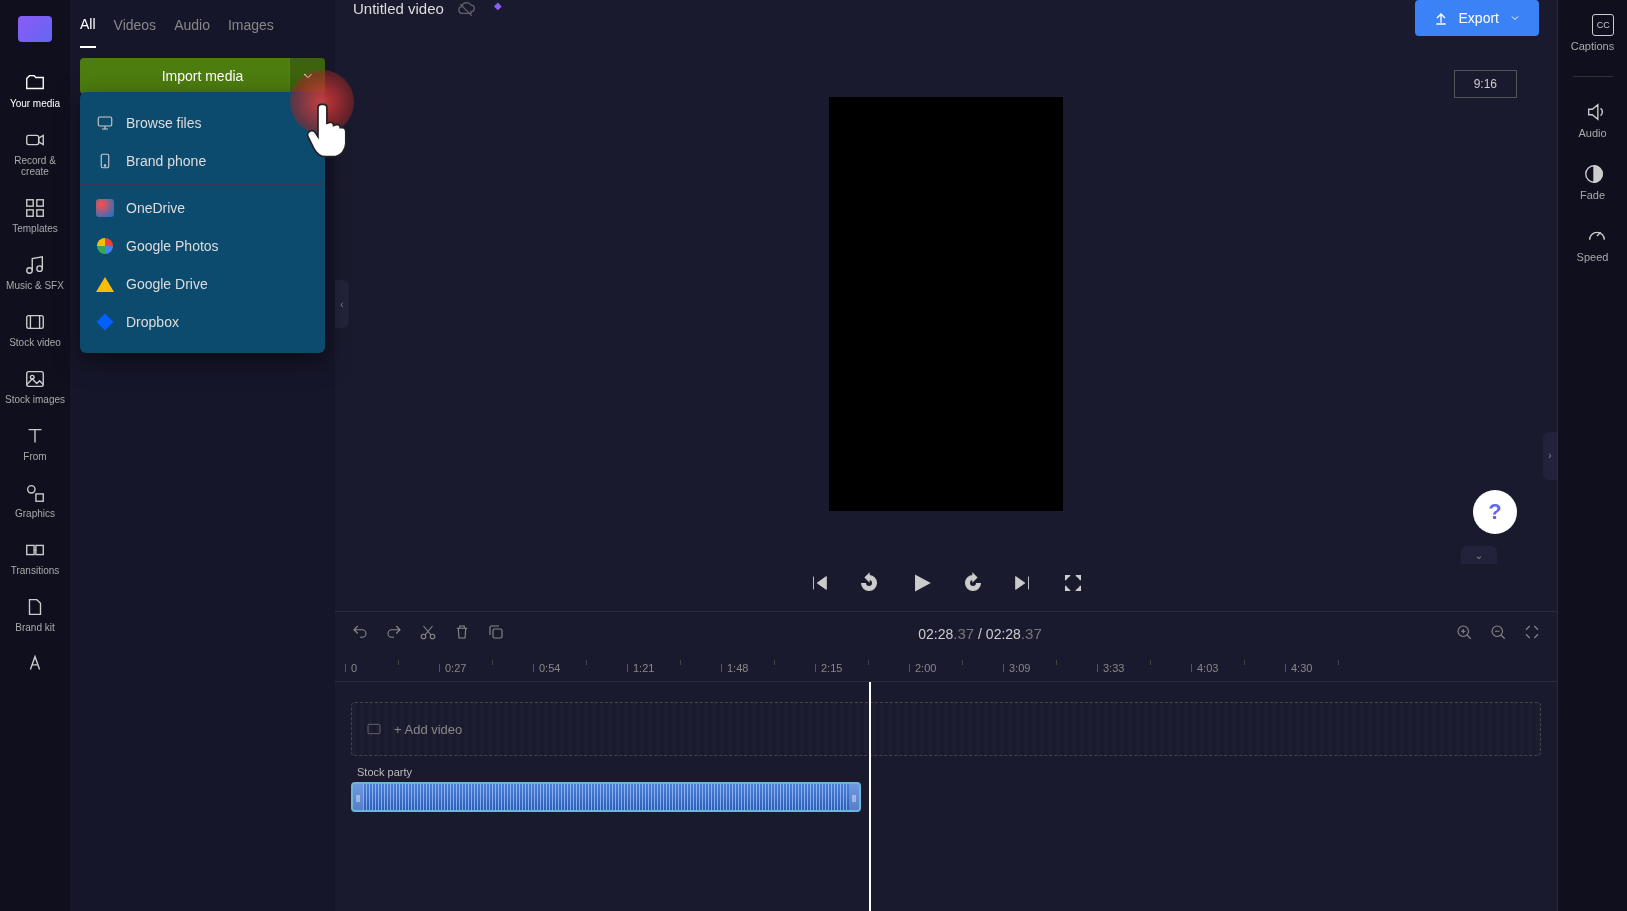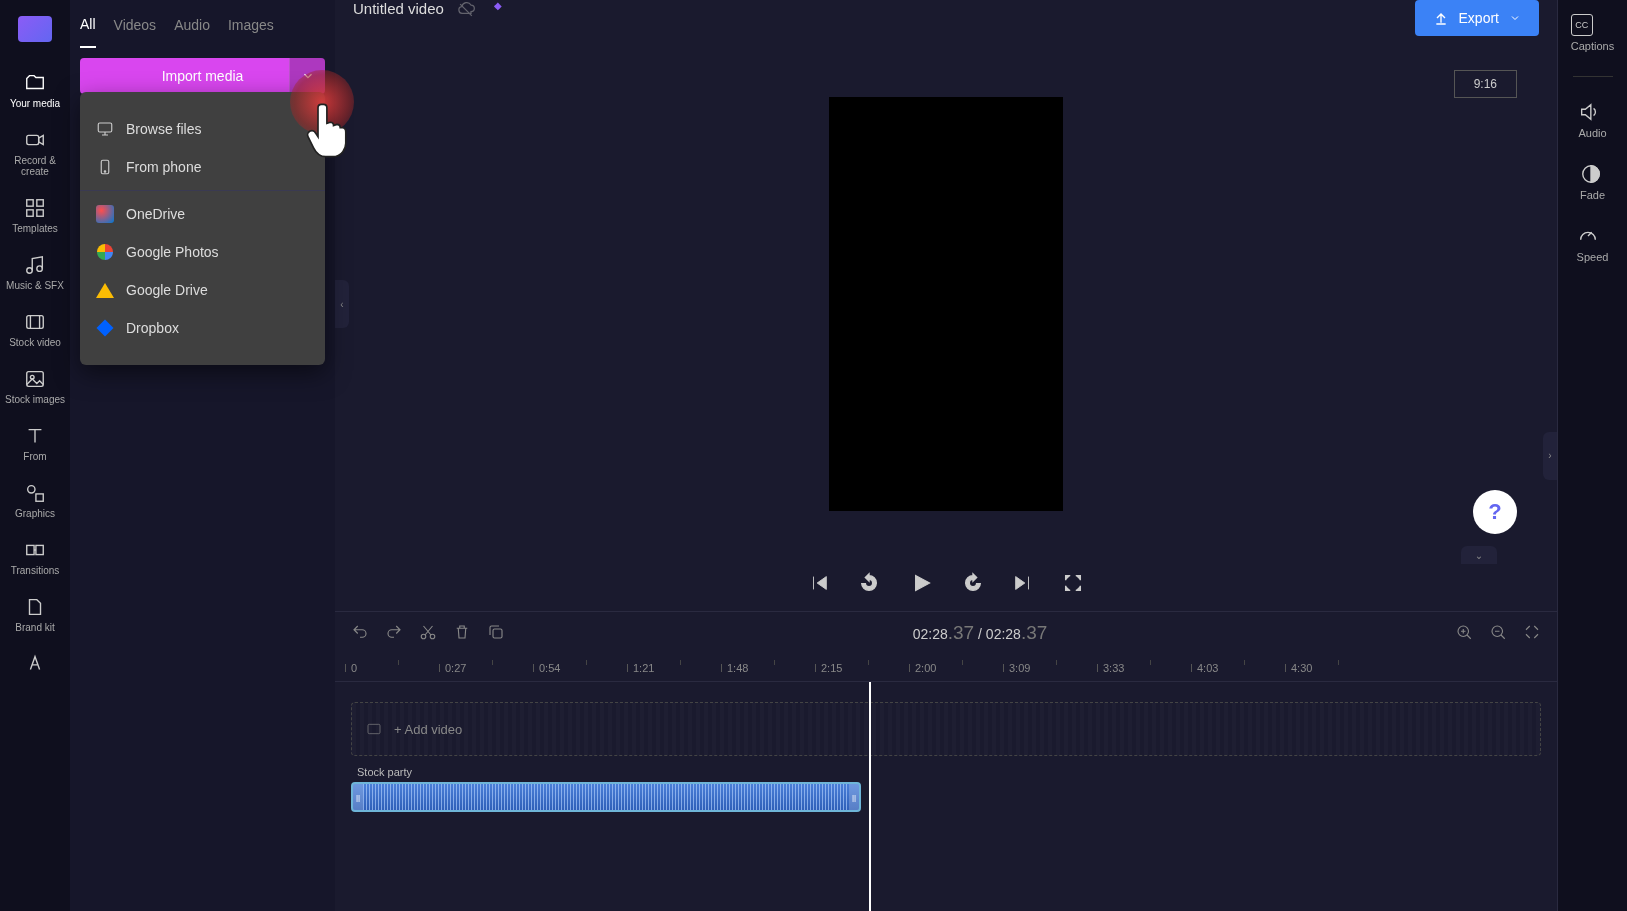--- a/index.html
+++ b/index.html
@@ -12,23 +12,23 @@
 .icon-item { display: flex; flex-direction: column; align-items: center; padding: 10px 4px; cursor: pointer; color: #aaa; font-size: 10px; text-align: center; gap: 4px; width: 100%; }
 .icon-item svg { width: 22px; height: 22px; stroke: #ccc; fill: none; stroke-width: 1.5; }
 .icon-item.active { color: #fff; }
 .icon-item.active svg { stroke: #fff; }
 
 
 .media-panel { width: 265px; background: #16162a; display: flex; flex-direction: column; position: relative; }
 .tabs { display: flex; padding: 0 10px; height: 50px; align-items: center; gap: 18px; }
 .tab { color: #888; font-size: 14px; cursor: pointer; padding: 14px 0; }
 .tab.active { color: #fff; border-bottom: 2px solid #fff; }
-.import-btn { margin: 8px 10px 0 10px; background: #d946ef; color: #fff; border: none; height: 36px; border-radius: 4px; display: flex; align-items: center; justify-content: center; font-size: 14px; cursor: pointer; position: relative; }
+.import-btn { margin: 8px 10px 0 10px; background: #4d7c0f; color: #fff; border: none; height: 36px; border-radius: 4px; display: flex; align-items: center; justify-content: center; font-size: 14px; cursor: pointer; position: relative; }
 .import-chevron-area { position: absolute; right: 0; top: 0; width: 36px; height: 36px; display: flex; align-items: center; justify-content: center; border-left: 1px solid rgba(255,255,255,0.15); background: rgba(0,0,0,0.2); border-radius: 0 4px 4px 0; }
-.dropdown { position: absolute; top: 92px; left: 10px; right: 10px; background: #404040; border-radius: 6px; box-shadow: 0 8px 24px rgba(0,0,0,0.5); z-index: 10; padding: 18px 0; }
+.dropdown { position: absolute; top: 92px; left: 10px; right: 10px; background: #0c4a6e; border-radius: 6px; box-shadow: 0 8px 24px rgba(0,0,0,0.5); z-index: 10; padding: 12px 0; }
 .dropdown-item { display: flex; align-items: center; gap: 12px; padding: 10px 16px; color: #ddd; font-size: 14px; cursor: pointer; }
 .dropdown-sep { height: 1px; background: #3a3a52; margin: 4px 0; }
 .dropdown-icon { width: 18px; height: 18px; display: flex; align-items: center; justify-content: center; }
 .cloud-icon { border-radius: 3px; }
 .onedrive { background: radial-gradient(circle at 30% 30%, #ff4d4d, #0078d4); }
 .gdrive { width: 0; height: 0; border-left: 9px solid transparent; border-right: 9px solid transparent; border-bottom: 15px solid #fbbc04; position: relative; }
 .gphotos { background: conic-gradient(#ea4335 0 90deg, #4285f4 90deg 180deg, #34a853 180deg 270deg, #fbbc04 270deg 360deg); border-radius: 50%; width: 16px; height: 16px; }
 .dropbox { background: #0061ff; transform: rotate(45deg); width: 12px; height: 12px; }
 
 
@@ -57,37 +57,37 @@
 .help-fab { position: absolute; right: 40px; bottom: 24px; width: 44px; height: 44px; border-radius: 50%; background: #fff; display: flex; align-items: center; justify-content: center; color: #6366f1; font-size: 22px; font-weight: bold; cursor: pointer; z-index: 5; }
 .collapse-down { position: absolute; right: 60px; bottom: -6px; width: 36px; height: 18px; background: #22223a; border-radius: 6px 6px 0 0; display: flex; align-items: center; justify-content: center; color: #888; font-size: 10px; cursor: pointer; }
 
 
 .timeline-area { height: 300px; background: #1a1a2e; border-top: 1px solid #2a2a40; display: flex; flex-direction: column; }
 .timeline-toolbar { height: 42px; display: flex; align-items: center; padding: 0 16px; gap: 16px; }
 .timeline-toolbar button { background: none; border: none; color: #888; cursor: pointer; }
 .timeline-toolbar svg { width: 18px; height: 18px; stroke: #888; fill: none; }
 .tl-spacer { flex: 1; }
 .timecode { color: #ccc; font-size: 14px; }
-.timecode .frames { color: #777; font-size: 19px; }
+.timecode .frames { color: #777; font-size: 15px; }
 .timeline-ruler { height: 28px; display: flex; align-items: center; padding: 0 16px; position: relative; border-bottom: 1px solid #2a2a40; }
 .ruler-tick { position: absolute; font-size: 11px; color: #888; }
 .ruler-tick::before { content: ''; position: absolute; left: -6px; top: 2px; width: 1px; height: 8px; background: #555; }
 .ruler-minor { position: absolute; width: 1px; height: 5px; background: #444; top: 6px; }
 .timeline-tracks { flex: 1; position: relative; padding: 0 16px; overflow: hidden; }
 .playhead { position: absolute; top: -28px; bottom: 0; width: 2px; background: #fff; z-index: 3; }
 .playhead::before { content: ''; position: absolute; top: -2px; left: -6px; width: 14px; height: 14px; background: #fff; border-radius: 3px; }
 .video-track { margin-top: 20px; height: 54px; border: 1px dashed #444; border-radius: 4px; display: flex; align-items: center; padding: 0 14px; gap: 12px; color: #888; font-size: 13px; cursor: pointer; background: repeating-linear-gradient(90deg, #1e1e32 0, #1e1e32 4px, #1a1a2e 4px, #1a1a2e 8px); }
 .audio-label { margin-top: 10px; font-size: 11px; color: #bbb; padding-left: 6px; }
 .audio-track { margin-top: 4px; height: 30px; background: linear-gradient(#4a7fd8, #2e5fb8); border-radius: 4px; border: 2px solid #6eb5d8; position: relative; overflow: hidden; display: flex; align-items: center; width: 510px; }
 .audio-handle { width: 10px; height: 100%; background: rgba(255,255,255,0.2); display: flex; align-items: center; justify-content: center; color: #fff; font-size: 8px; }
 .audio-wave { flex: 1; height: 100%; background-image: repeating-linear-gradient(90deg, rgba(180,210,255,0.7) 0 1px, transparent 1px 3px); opacity: 0.9; }
 
 
 .right-sidebar { width: 70px; background: #0f0f1e; border-left: 1px solid #2a2a40; display: flex; flex-direction: column; align-items: center; padding-top: 14px; gap: 24px; }
-.right-item { display: flex; flex-direction: column; align-items: flex-start; gap: 4px; color: #aaa; font-size: 11px; cursor: pointer; }
+.right-item { display: flex; flex-direction: column; align-items: flex-end; gap: 4px; color: #aaa; font-size: 11px; cursor: pointer; }
 .right-item svg, .right-item .ricon { width: 22px; height: 22px; stroke: #ccc; fill: none; }
 .right-sep { width: 40px; height: 1px; background: #333; }
 </style>
 </head>
 <body>
 
 <div class="app">
 
   <div class="icon-sidebar">
     <div class="logo"></div>
@@ -196,21 +196,21 @@
         </span>
         <span>Browse files</span>
       </div>
       <div class="dropdown-item">
         <span class="dropdown-icon">
           <svg viewBox="0 0 24 24" width="18" height="18" stroke="#ccc" fill="none" stroke-width="1.5">
               <rect x="7" y="3" width="10" height="18" rx="2"></rect>
               <circle cx="12" cy="18" r="1" fill="#ccc"></circle>
             </svg>
         </span>
-        <span>From phone</span>
+        <span>Brand phone</span>
       </div>
       <div class="dropdown-sep"></div>
       <div class="dropdown-item">
         <span class="dropdown-icon cloud-icon onedrive"></span>
         <span>OneDrive</span>
       </div>
       <div class="dropdown-item">
         <span class="dropdown-icon">
             <span class="gphotos"></span>
           </span>

